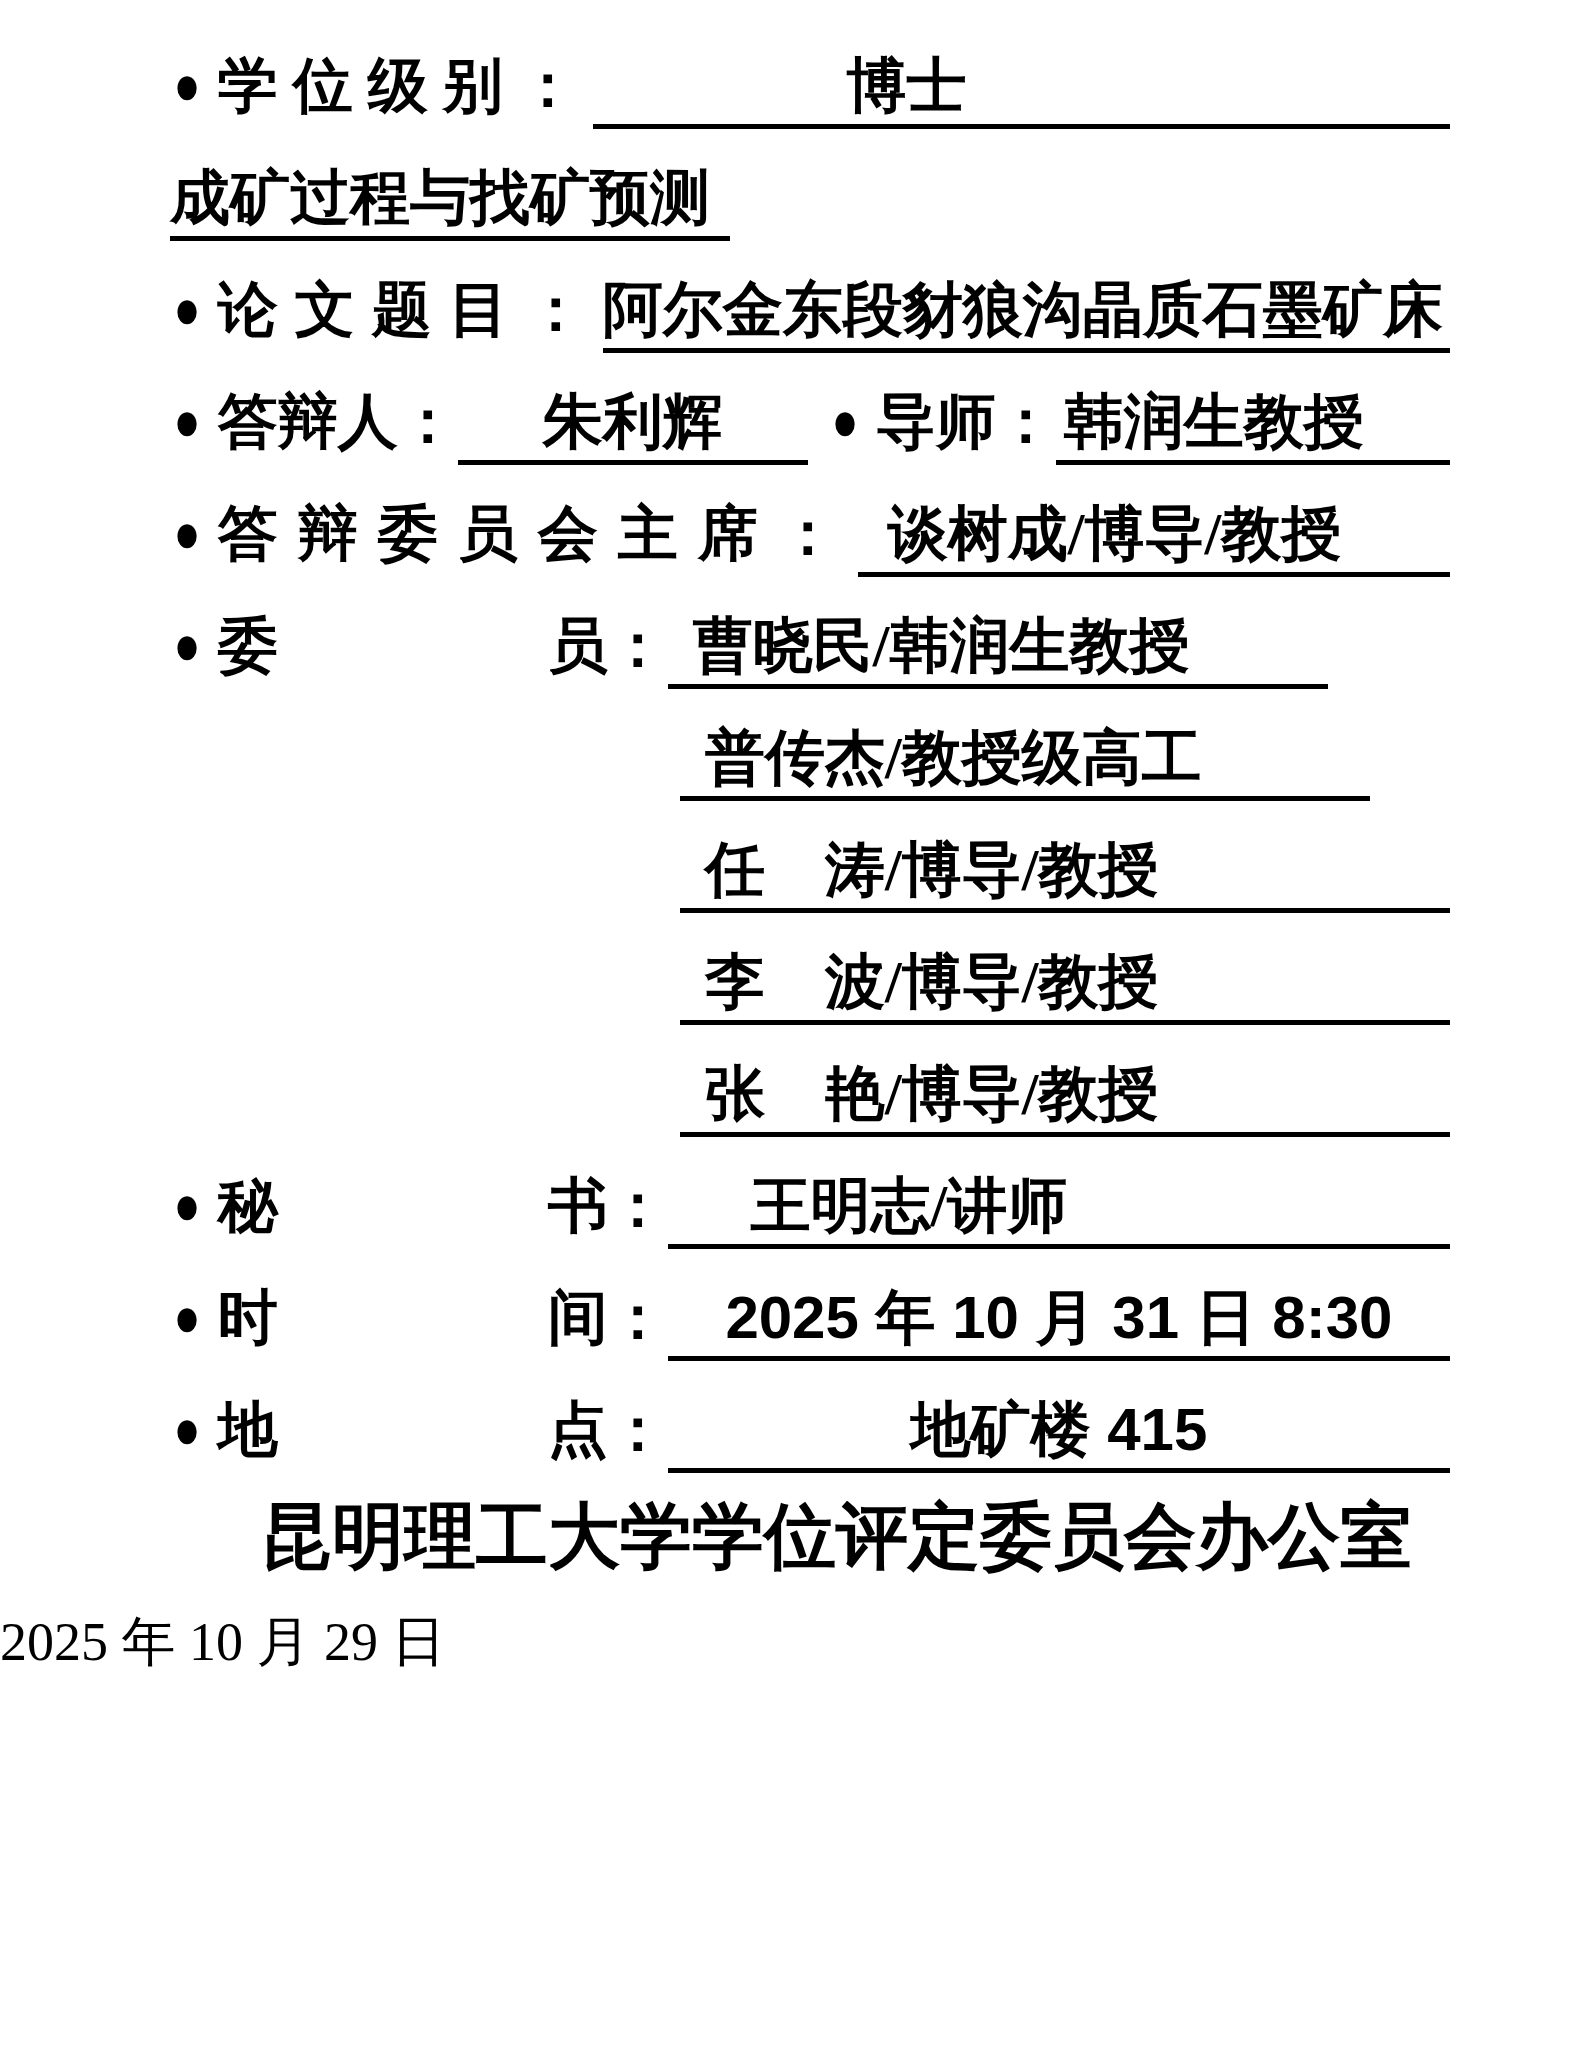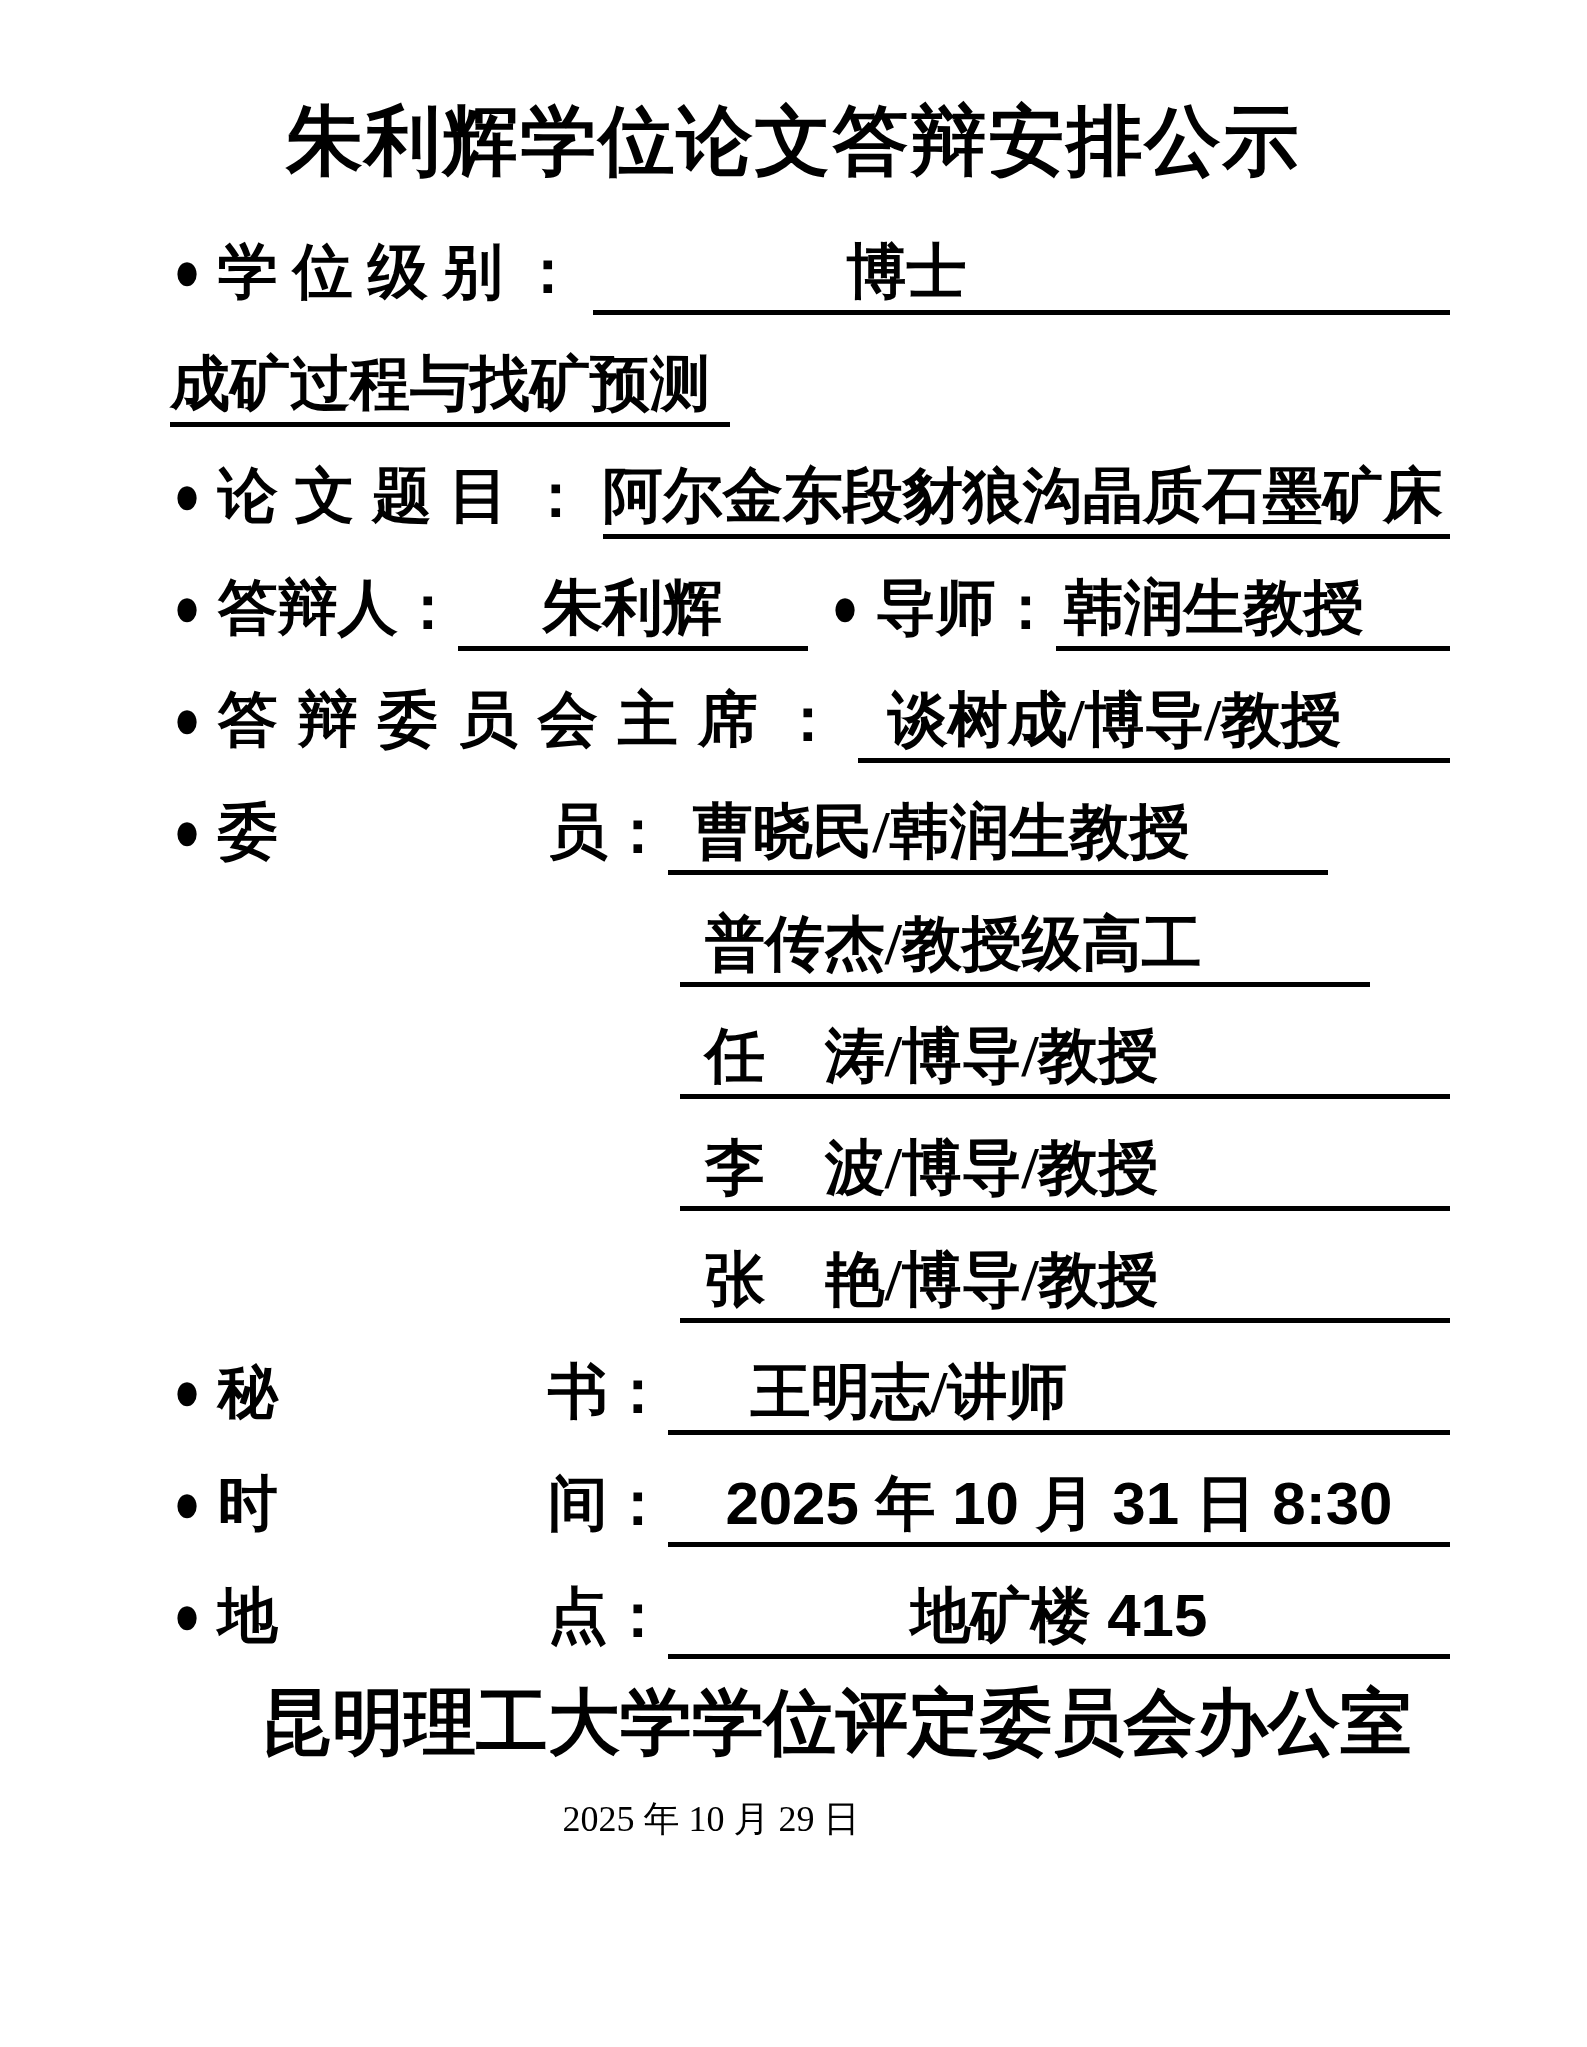--- a/index.html
+++ b/index.html
@@ -79,33 +79,32 @@
     margin-top: 28px;
     padding-right: 175px;
     text-align: right;
     font-size: 72px;
     line-height: 1;
     font-weight: bold;
   }
   .footer-date {
     margin-top: 42px;
     padding-right: 165px;
-    text-align: center;
-    font-size: 36px;
+    text-align: left;
+    font-size: 54px;
     line-height: 1;
     font-weight: normal;
     font-family: "Liberation Serif", "DejaVu Serif", serif;
   }
 </style>
 </head>
 <body>
 
 <div class="page">
 
-  <h1 class="title">朱利辉学位论文答辩安排公示</h1>
 
   <div class="rows">
 
     <div class="row">
       <span class="lbl"><span class="bullet">●</span><span class="ls15">学位级别：</span></span>
       <span class="u flex1 tc pr230">博士</span>
     </div>
 
     <div class="row">
       <span class="u pr20">成矿过程与找矿预测</span>

